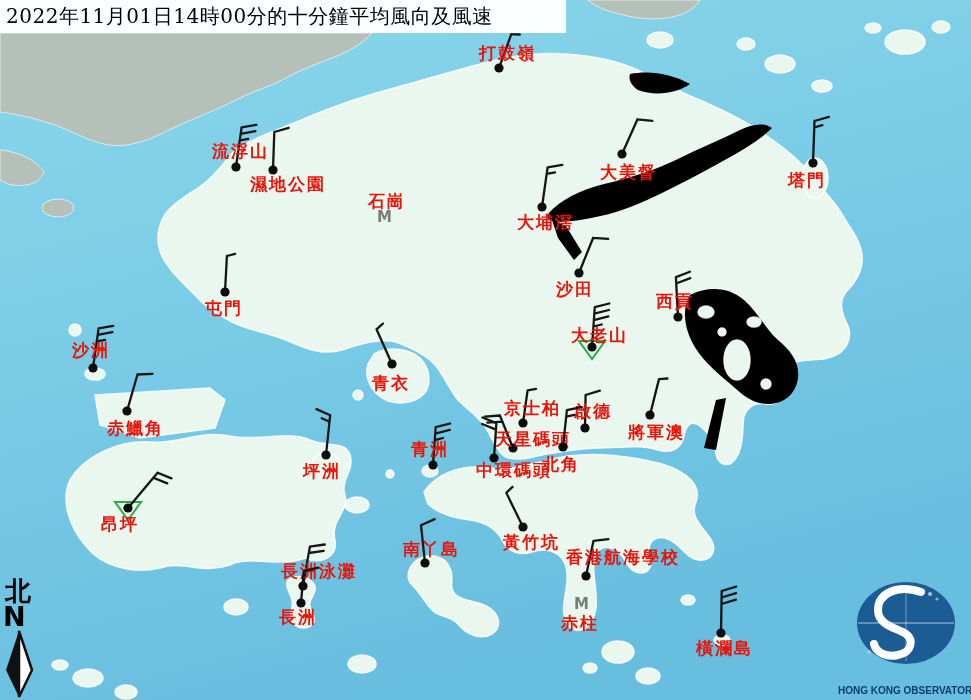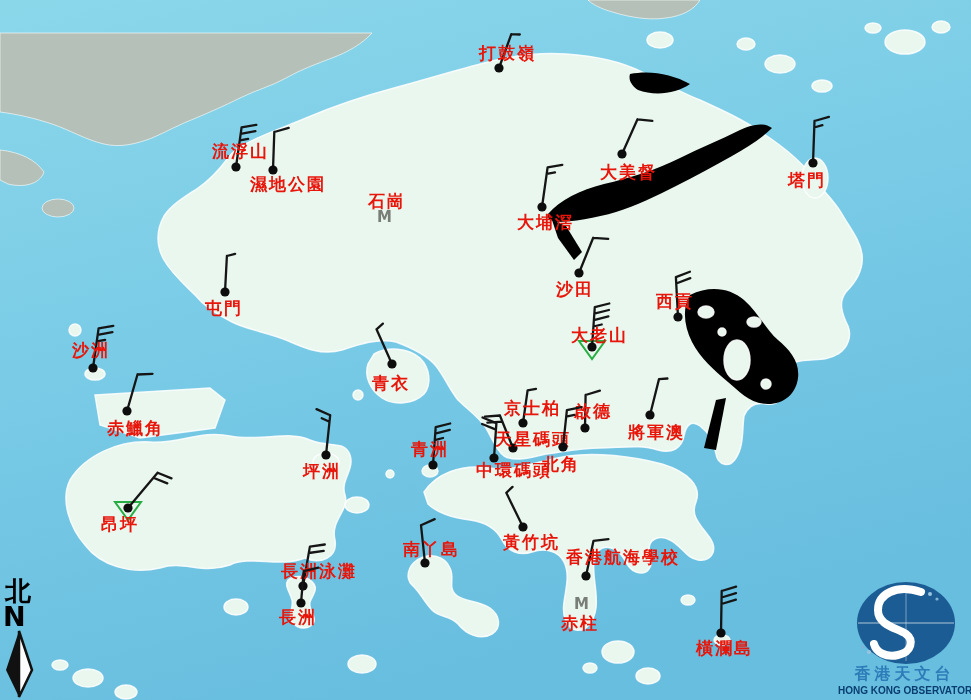--- a/index.html
+++ b/index.html
@@ -278,20 +278,21 @@
           <text x="561" y="629" class="slabel">赤柱</text>
         </g>
         <g>
           <path d="M721,633 L721.7,591.0 M721.7,591.0 L736.1,586.6 M721.6,597.5 L736.0,593.1 M721.5,604.0 L735.9,599.6" class="barb"></path>
           <circle cx="721" cy="633" r="4.6" class="dot"></circle>
           <text x="696" y="654" class="slabel">橫瀾島</text>
         </g>
       </g>
   </svg>
 
+  <div class="titlebar">2022年11月01日14時00分的十分鐘平均風向及風速</div>
 
   <div class="compass">
     <div class="cn">北</div>
     <div class="n">N</div>
     <svg width="34" height="70">
       <polygon points="17,2 4,41 17,68" fill="#111"></polygon>
       <polygon points="17,2 30,41 17,68" fill="#fdfdfd" stroke="#111" stroke-width="2.5"></polygon>
     </svg>
   </div>
 
@@ -299,17 +300,16 @@
     <svg width="133" height="90">
       <ellipse cx="68" cy="45" rx="49" ry="41" fill="#1c5c94"></ellipse>
       <path d="M20,45 L116,45" stroke="#ffffff" stroke-width="1" opacity="0.65"></path>
       <path d="M68,7 L68,83" stroke="#ffffff" stroke-width="1" opacity="0.4"></path>
       <path d="M83,14 C58,6 40,16 40,32 C40,48 60,50 68,56 C76,62 74,74 60,77 C48,80 38,74 36,66" stroke="#ffffff" stroke-width="8" fill="none" stroke-linecap="round"></path>
       <circle cx="92" cy="16" r="2" fill="#9cc4e0"></circle>
       <circle cx="99" cy="21" r="1.6" fill="#7fb2d6"></circle>
       <circle cx="31" cy="74" r="2" fill="#9cc4e0"></circle>
       <circle cx="25" cy="69" r="1.6" fill="#7fb2d6"></circle>
     </svg>
-    <div class="logo-cn">香港天文台</div>
     <div class="logo-en">HONG KONG OBSERVATORY</div>
   </div>
 
 </div>
 
 </body></html>

